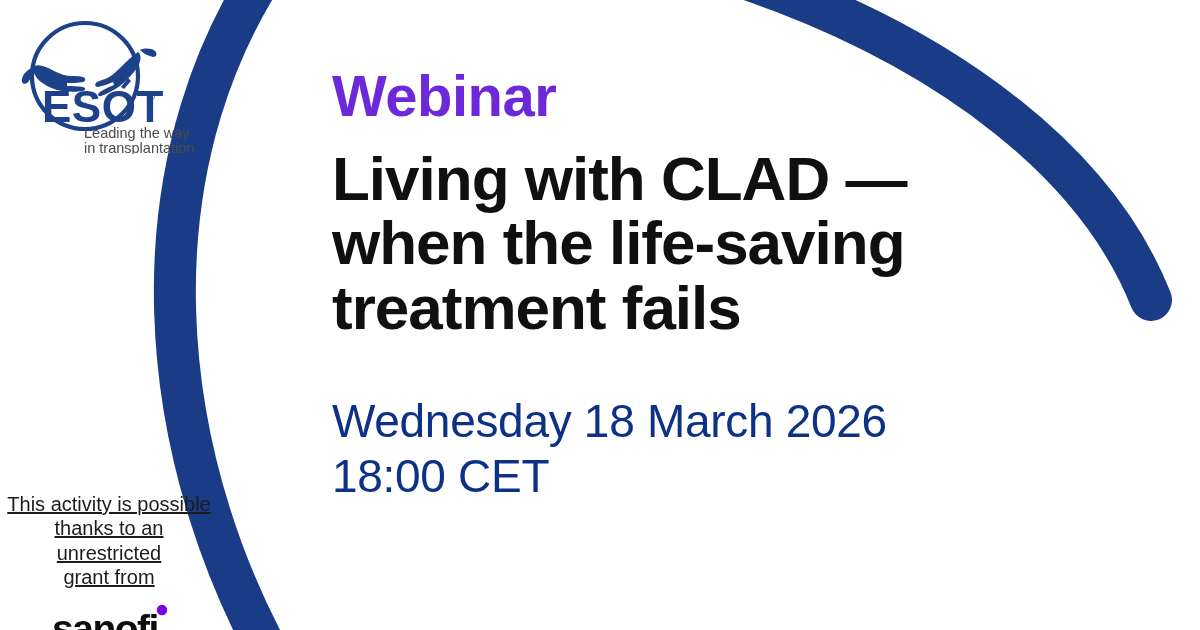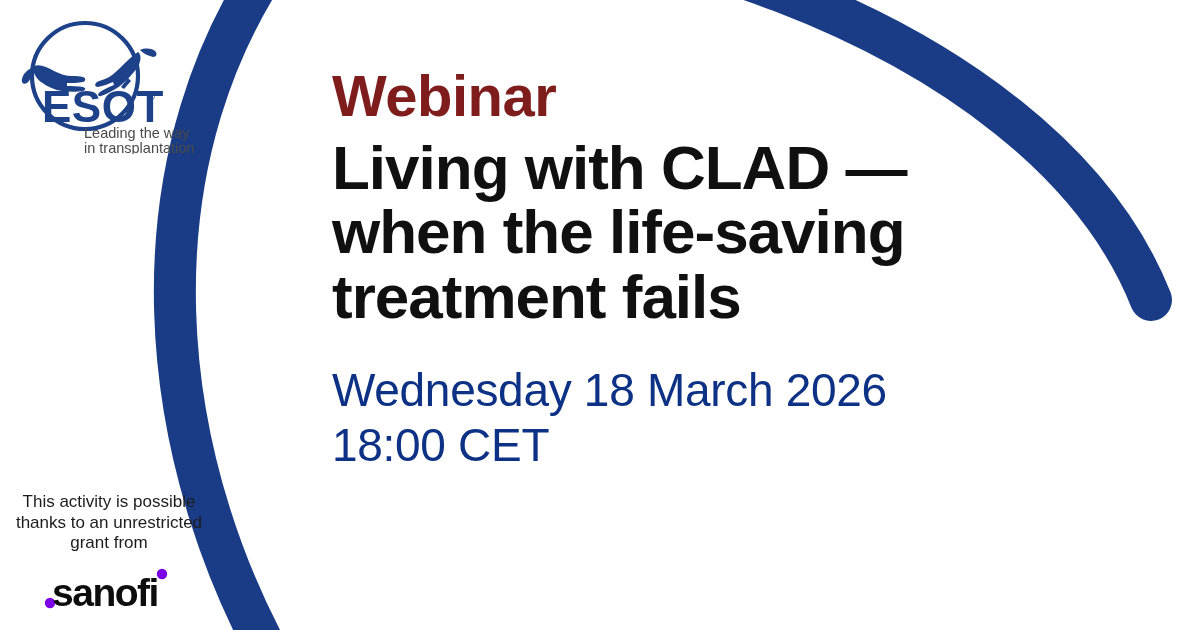--- a/index.html
+++ b/index.html
@@ -15,52 +15,53 @@
   
   .arc-layer { position:absolute; inset:0; pointer-events:none; }
 
   
   .logo { position:absolute; left:14px; top:14px; width:196px; height:140px; }
   .logo-mark { position:absolute; left:0; top:0; width:196px; height:140px; }
 
   
   .content { position:absolute; left:332px; top:66px; width:700px; }
   .kicker {
-    color:#7f1d1d;
+    color:#6d28d9;
     font-size:58px;
     font-weight:bold;
     line-height:1.05;
     letter-spacing:-0.5px;
   }
   .headline {
-    margin-top:9px;
+    margin-top:20px;
     color:#101010;
     font-size:62px;
     font-weight:bold;
     line-height:1.04;
     letter-spacing:-1px;
     white-space:pre-line;
   }
   .when {
-    margin-top:34px;
+    margin-top:54px;
     color:#0d3184;
     font-size:46px;
     font-weight:normal;
     line-height:1.18;
     letter-spacing:-0.3px;
     white-space:pre-line;
   }
 
   
   .sponsor { position:absolute; left:0; top:492px; width:218px; text-align:center; }
   .sponsor-note {
     color:#1c1c1c;
-    font-size:17px;
+    font-size:20px;
     line-height:1.22;
     white-space:pre-line;
+    text-decoration:underline;
   }
   .sponsor-logo { margin-top:11px; display:block; margin-left:auto; margin-right:auto; }
 </style>
 </head>
 <body>
 
 <div id="stage">
 
   <div class="arc-layer">
     <svg width="1200" height="630" viewBox="0 0 1200 630">

